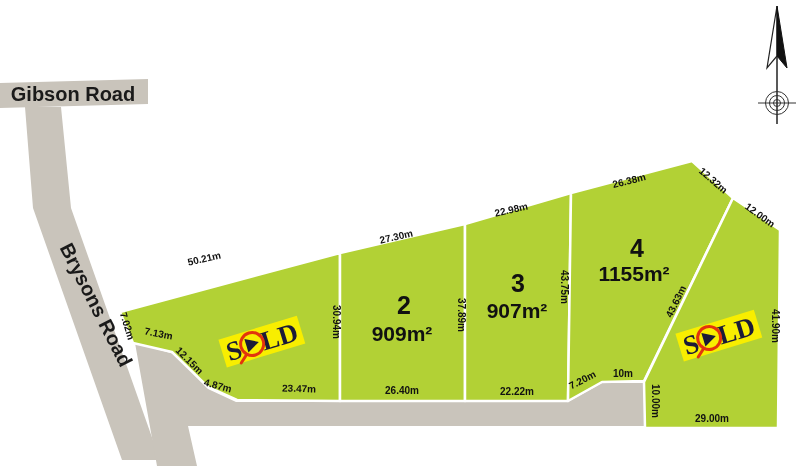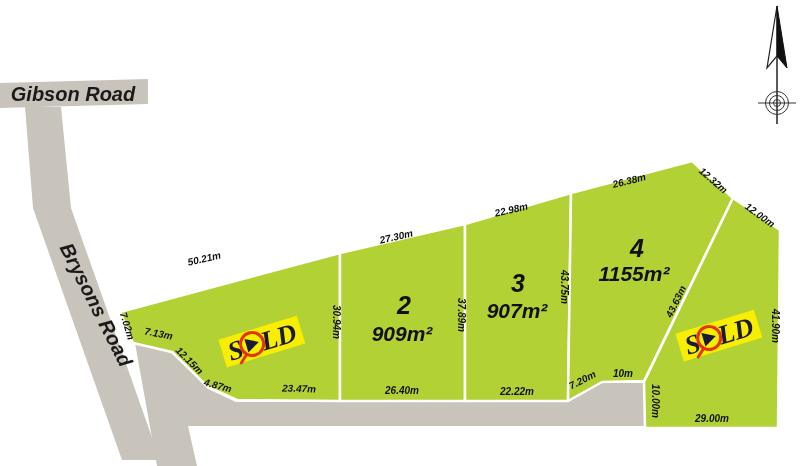--- a/index.html
+++ b/index.html
@@ -1,17 +1,17 @@
 <!DOCTYPE html>
 <html><head>
 <meta charset="utf-8">
 <style>
   html,body{margin:0;padding:0;background:#fff;}
   .plan-wrap{position:relative;width:800px;height:466px;background:#ffffff;overflow:hidden;
-             font-family:"Liberation Sans",sans-serif;font-style:italic;}
+             font-family:"Liberation Sans",sans-serif;}
   svg{display:block;}
   text{font-family:"Liberation Sans",sans-serif;fill:#111111;}
   .dim{font-size:10px;font-weight:bold;}
   .lotnum{font-size:25px;font-weight:bold;}
   .lotarea{font-size:21px;font-weight:bold;}
   .roadname{font-size:20px;font-weight:bold;fill:#1a1a1a;}
   .soldtxt{font-family:"Liberation Serif",serif;font-size:27px;font-weight:bold;fill:#1b1b38;}
   .lot{fill:#b2d135;stroke:#ffffff;stroke-width:2.5;stroke-linejoin:round;}
   .road{fill:#c9c4bb;}
 </style>

